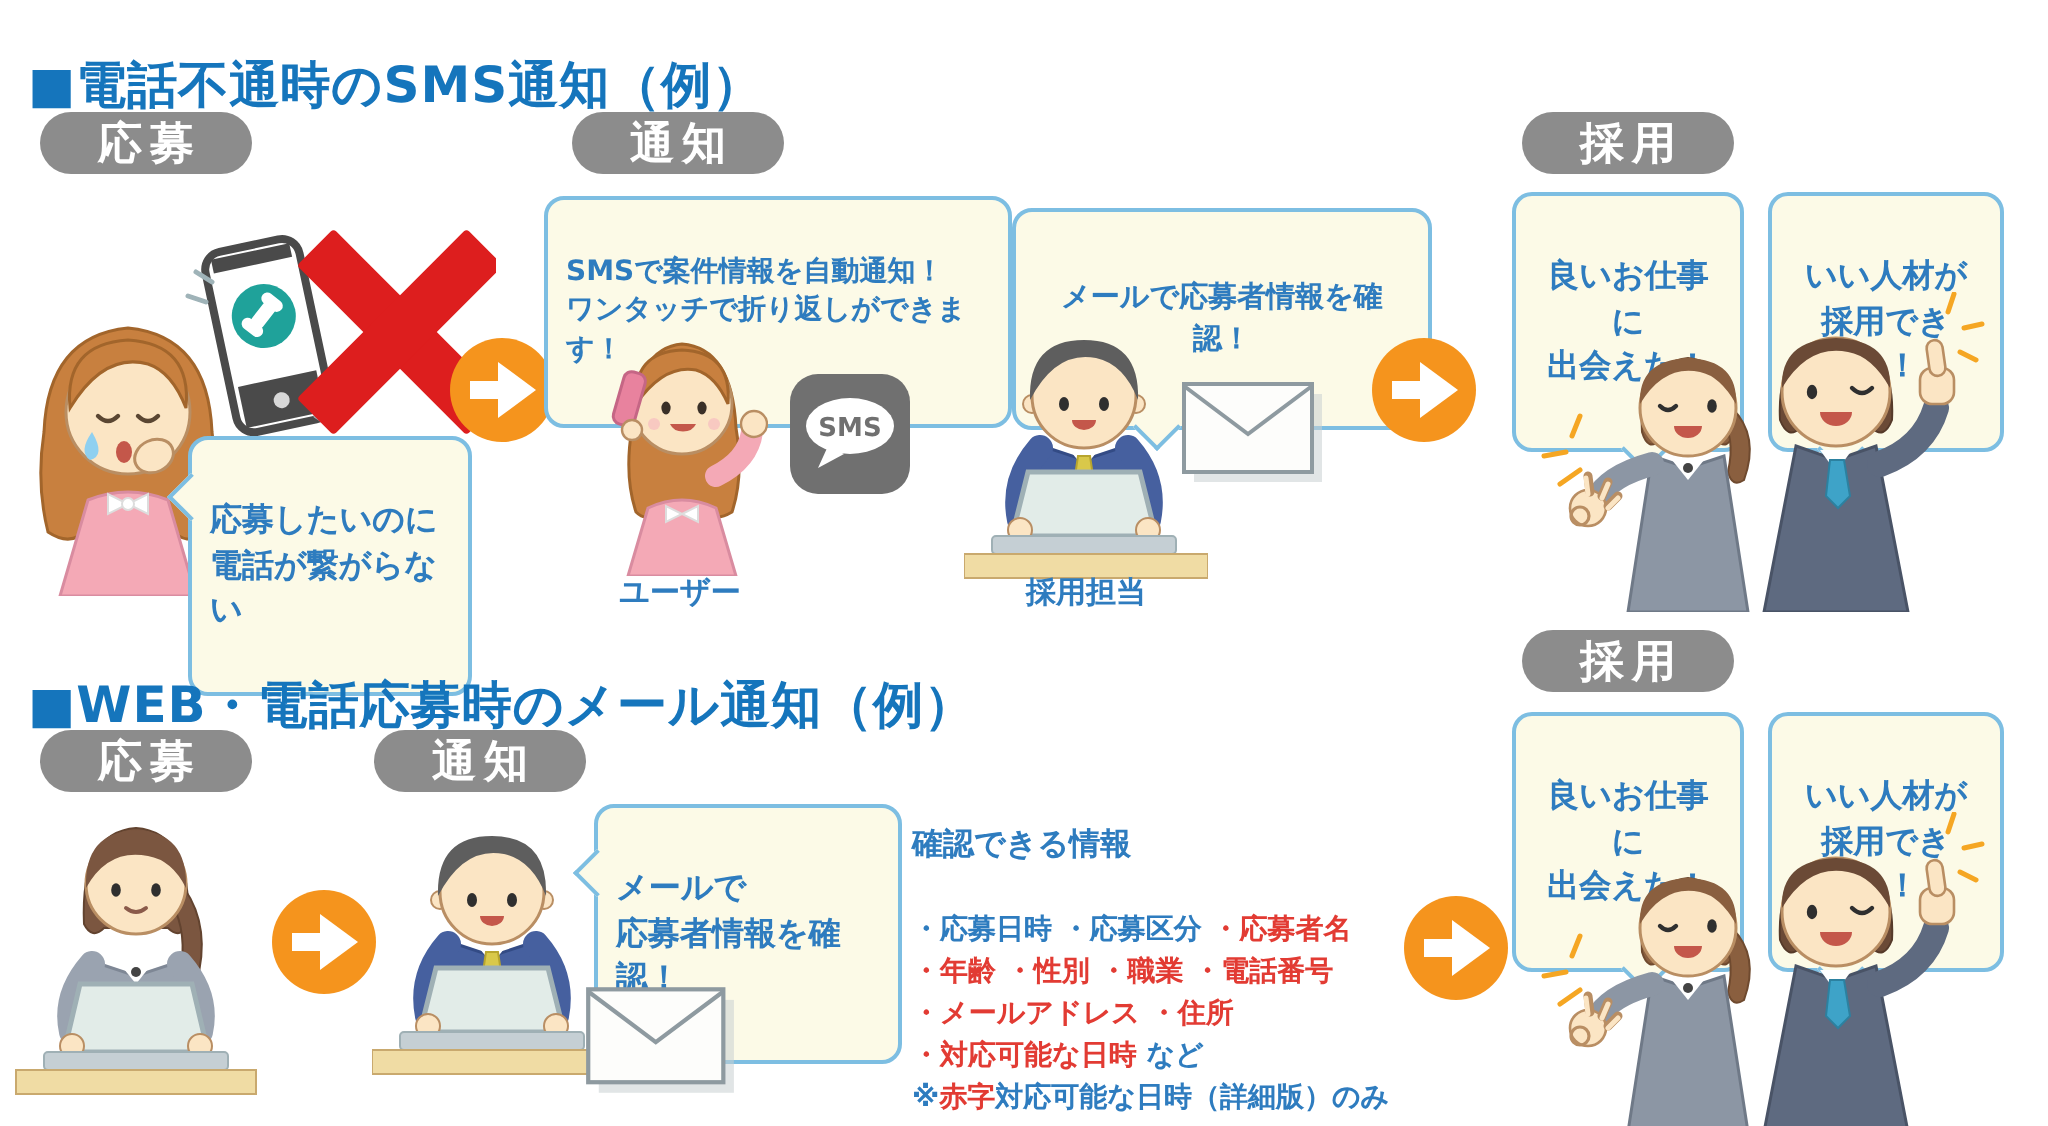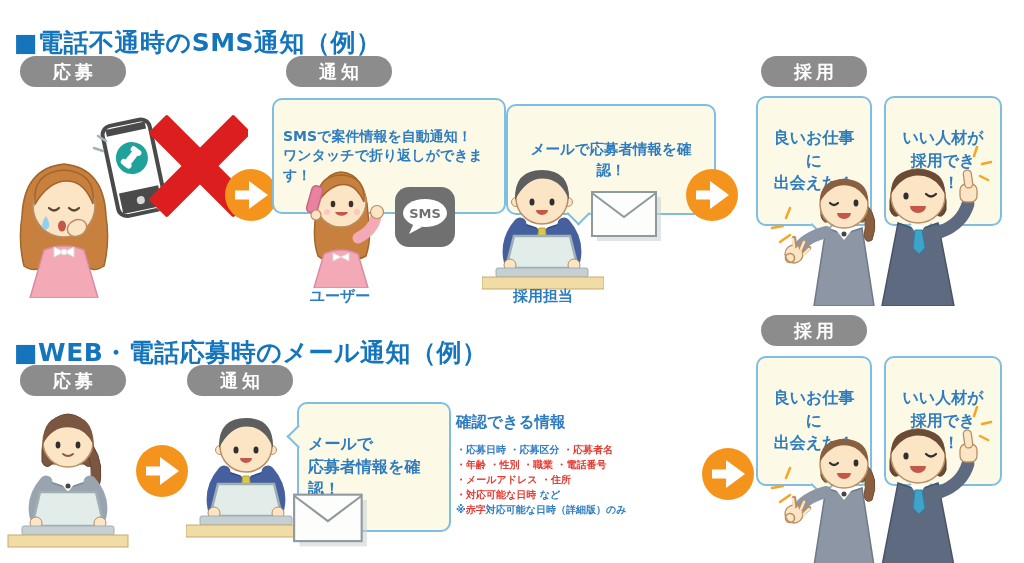--- a/index.html
+++ b/index.html
@@ -1,34 +1,34 @@
 <!DOCTYPE html>
 <html><head>
 <meta charset="utf-8">
 <style>
   html,body{margin:0;padding:0;background:#fff;}
   .canvas{position:relative;width:1024px;height:563px;background:#ffffff;overflow:hidden;
           font-family:"DejaVu Sans","Liberation Sans",sans-serif;}
   .abs{position:absolute;}
   .sec-title{font-size:25px;font-weight:bold;color:#1575BC;letter-spacing:.5px;white-space:nowrap;margin-top:20px;}
-  .pill{width:106px;height:31px;border-radius:16px;background:#8C8C8C;color:#fff;font-size:18px;
+  .pill{width:106px;height:31px;border-radius:16px;background:#8C8C8C;color:#fff;font-size:22px;
         font-weight:bold;display:flex;align-items:center;justify-content:center;letter-spacing:4px;
         padding-left:4px;box-sizing:border-box;}
   .bubble{background:#FCFAE7;border:2px solid #7DBEE2;border-radius:10px;color:#2E7CBF;font-weight:bold;
           font-size:16px;line-height:1.4;padding:7px 9px;white-space:pre-line;box-sizing:border-box;}
   .tail-b{position:absolute;bottom:-9px;width:15px;height:15px;background:#FCFAE7;
           border-right:2px solid #7DBEE2;border-bottom:2px solid #7DBEE2;transform:rotate(45deg);}
   .tail-l{position:absolute;left:-9px;width:15px;height:15px;background:#FCFAE7;
           border-left:2px solid #7DBEE2;border-bottom:2px solid #7DBEE2;transform:rotate(45deg);}
   .center{text-align:center;}
   .arrow{width:52px;height:52px;border-radius:50%;background:#F5941D;display:flex;
          align-items:center;justify-content:center;}
   .char-label{font-size:15px;font-weight:bold;color:#2E7CBF;text-align:center;}
-  .info-head{font-size:15.5px;font-weight:bold;color:#2E7CBF;margin-bottom:9px;}
-  .info-line{font-size:10px;font-weight:bold;line-height:1.5;white-space:nowrap;}
+  .info-head{font-size:15.5px;font-weight:bold;color:#2E7CBF;margin-bottom:22px;}
+  .info-line{font-size:14px;font-weight:bold;line-height:1.5;white-space:nowrap;}
   .seg-blue{color:#2E7CBF;}
   .seg-red{color:#E23B33;}
 </style>
 </head>
 <body>
 
 <div class="canvas">
 
   <div class="abs sec-title" style="left:14px;top:6px;">■電話不通時のSMS通知（例）</div>
 
@@ -64,20 +64,25 @@
       </g>
       <circle cx="46" cy="93" r="4" fill="#d8d8d8"></circle>
     </g>
     <path d="M10 28 l8 5 M6 40 l9 3 M70 100 l8 5 M78 92 l9 3" stroke="#9FB3B8" stroke-width="2.5" fill="none" stroke-linecap="round"></path>
     <g transform="rotate(45 112 58)">
       <rect x="52" y="45" width="120" height="26" rx="2" fill="#DD1E1E"></rect>
       <rect x="99" y="-2" width="26" height="120" rx="2" fill="#DD1E1E"></rect>
     </g>
   </svg>
 
+  <div class="abs bubble" style="left:94px;top:218px;width:142px;">
+    <span>応募したいのに
+電話が繋がらない</span>
+    <span class="tail-l" style="top:20px;"></span>
+  </div>
 
   <div class="abs arrow" style="left:225px;top:169px;">
     <svg width="52" height="52" viewBox="0 0 52 52">
         <line x1="10" y1="26" x2="28" y2="26" stroke="#fff" stroke-width="9"></line>
         <polygon points="24,12 43,26 24,40" fill="#fff"></polygon>
       </svg>
   </div>
 
   <div class="abs bubble" style="left:272px;top:98px;width:234px;font-size:14px;">
     <span>SMSで案件情報を自動通知！

